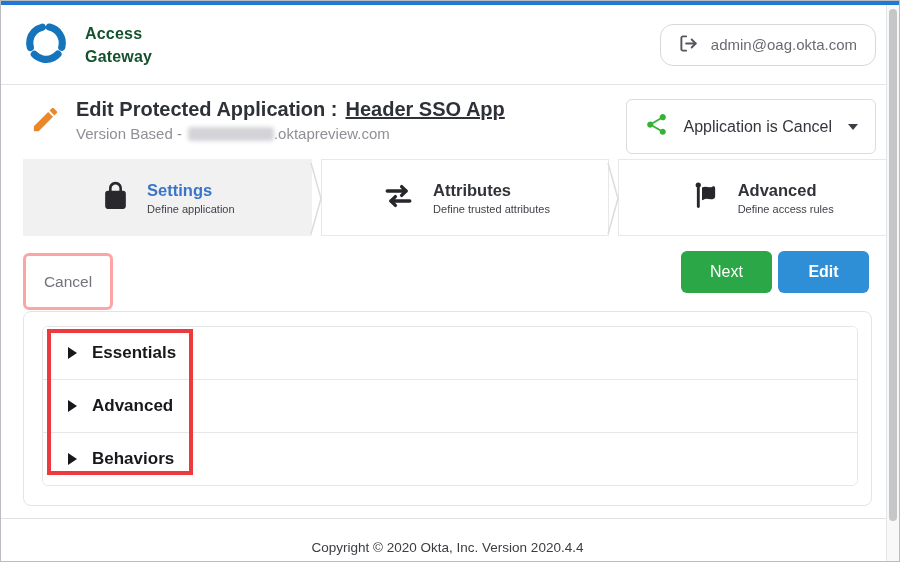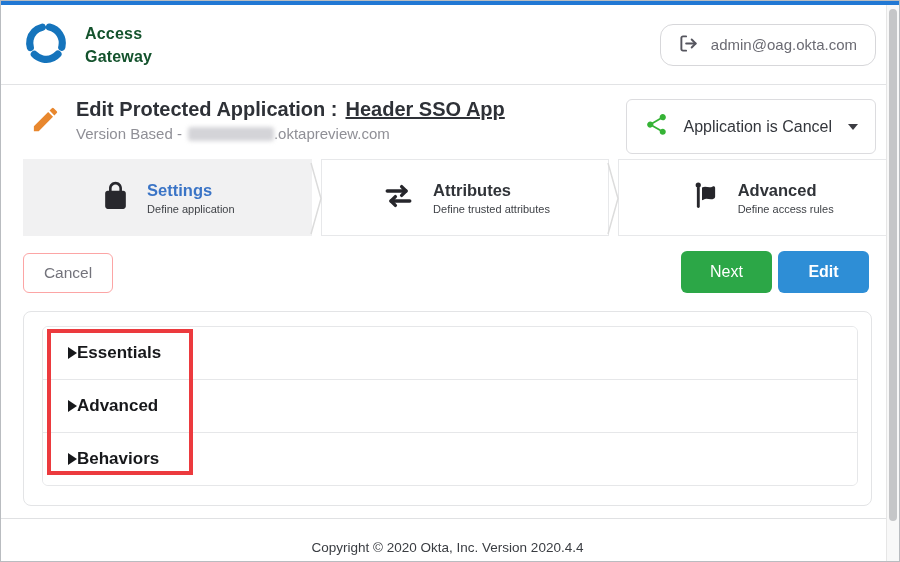--- a/index.html
+++ b/index.html
@@ -54,22 +54,22 @@
   .tab-chevron { position:absolute; right:-11px; top:1px; z-index:3; }
   .tab-texts { text-align:left; }
   .tab-label { font-size:16.5px; font-weight:bold; color:#303338; }
   .tab.active .tab-label { color:#3A74C6; }
   .tab-desc { font-size:11px; color:#3f4247; margin-top:3px; }
 
   
   .actions { position:absolute; top:250px; left:22px; right:30px; height:44px; }
   .btn { cursor:pointer; font-family:"Liberation Sans", sans-serif; }
   .cancel-btn {
-    position:absolute; left:0; top:2px; width:90px; height:40px;
-    border:1px solid #fca5a5; border-radius:6px; background:#fff;
+    position:absolute; left:0; top:2px; width:90px; height:57px;
+    border:3px solid #fca5a5; border-radius:6px; background:#fff;
     color:#73737b; font-size:15.5px;
   }
   .next-btn {
     position:absolute; right:97px; top:0; width:91px; height:42px;
     background:#2CA747; border:none; border-radius:6px; color:#fff;
     font-weight:normal; font-size:16px;
   }
   .done-btn {
     position:absolute; right:0; top:0; width:91px; height:42px;
     background:#2E8ED6; border:none; border-radius:6px; color:#fff;
@@ -82,21 +82,21 @@
     border:1px solid #e3e4e6; border-radius:8px; background:#fff;
   }
   .accordion {
     position:absolute; top:14px; left:18px; width:816px; height:160px;
     border:1px solid #e6e7e9; border-radius:6px; display:flex; flex-direction:column;
     background:#fff; overflow:hidden;
   }
   .acc-row { flex:1; display:flex; align-items:center; padding-left:25px; border-bottom:1px solid #e6e7e9; cursor:pointer; background:#fff; }
   .acc-row:last-child { border-bottom:none; }
   .tri-right { width:0; height:0; border-top:6px solid transparent; border-bottom:6px solid transparent; border-left:9px solid #17181b; }
-  .acc-label { font-size:17px; font-weight:bold; color:#17181b; }
+  .acc-label { font-size:17px; font-weight:bold; color:#17181b; margin-left:15px; }
   .red-box { position:absolute; left:46px; top:328px; width:146px; height:146px; border:4px solid #EC3A3E; z-index:6; pointer-events:none; }
 
   
   .footer { position:absolute; left:0; right:13px; top:517px; border-top:1px solid #e0e1e3; text-align:center; background:#fff; height:44px;padding-left:8px; }
   .footer-text { margin-top:21px; font-size:13.5px; color:#3a3d42; display:inline-block; }
 
   
   .scrollbar { position:absolute; top:4px; right:0; width:13px; bottom:0; background:#f8f8f8; border-left:1px solid #e6e6e6; }
   .scroll-thumb { position:absolute; top:4px; left:2px; width:8px; height:512px; background:#c5c6c8; border-radius:5px; cursor:pointer; }
 </style>

